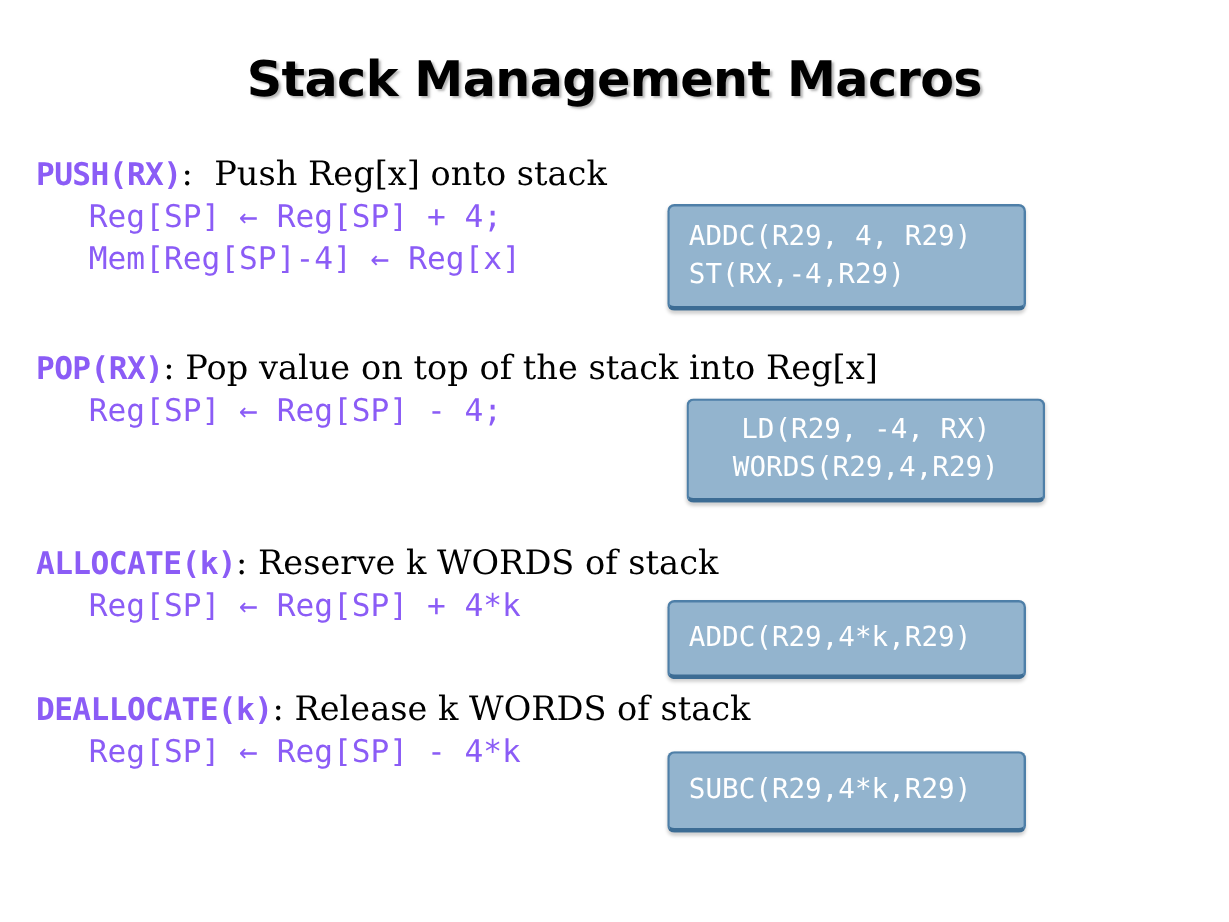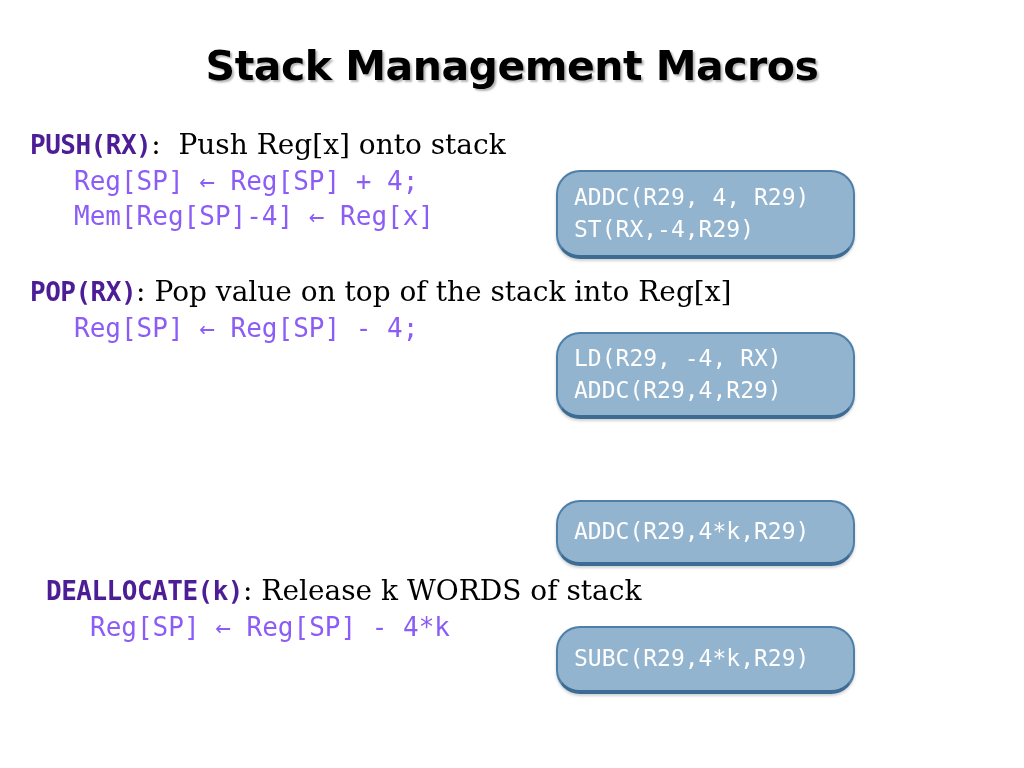--- a/index.html
+++ b/index.html
@@ -38,21 +38,21 @@
     left: 30px;
   }
   .macro-head {
     white-space: nowrap;
     line-height: 1.0;
   }
   .macro-name {
     font-family: "DejaVu Sans Mono", monospace;
     font-weight: bold;
     font-size: 26px;
-    color: #4c1d95;
+    color: #8b5cf6;
     letter-spacing: -0.5px;
   }
   .macro-desc {
     font-family: "DejaVu Serif", serif;
     font-size: 28px;
     color: #000000;
   }
   .macro-body {
     margin-top: 5px;
     padding-left: 44px;
@@ -66,21 +66,21 @@
     letter-spacing: 0px;
   }
 
   
   .callout {
     position: absolute;
     box-sizing: border-box;
     background: #93B4CE;
     border: 2px solid #4E7FA8;
     border-bottom: 4px solid #3C6C94;
-    border-radius: 24px;
+    border-radius: 6px;
     box-shadow: 0 2px 3px rgba(0,0,0,0.18);
     display: flex;
     flex-direction: column;
     justify-content: center;
     padding: 6px 16px;
   }
   .callout-line {
     font-family: "DejaVu Sans Mono", monospace;
     font-size: 23px;
     color: #ffffff;
@@ -104,40 +104,48 @@
       <div class="code-line">Reg[SP] ← Reg[SP] + 4;</div>
       <div class="code-line">Mem[Reg[SP]-4] ← Reg[x]</div>
     </div>
   </div>
 
   <div class="callout" style="left:556px; top:170px; width:299px; height:89px;">
     <div class="callout-line">ADDC(R29, 4, R29)</div>
     <div class="callout-line">ST(RX,-4,R29)</div>
   </div>
 
-  <div class="macro-block" style="top:278px;">
+  <div class="macro-block" style="top:293px;">
     <div class="macro-head">
       <span class="macro-name">POP(RX)</span><span class="macro-desc">:</span><span class="macro-desc">&nbsp;</span><span class="macro-desc">Pop value on top of the stack into Reg[x]</span>
     </div>
     <div class="macro-body">
       <div class="code-line">Reg[SP] ← Reg[SP] - 4;</div>
     </div>
   </div>
 
-  <div class="callout" style="left:556px; top:332px; width:299px; height:87px;">
+  <div class="callout" style="left:572px; top:332px; width:299px; height:87px;align-items:center;">
     <div class="callout-line">LD(R29, -4, RX)</div>
-    <div class="callout-line">ADDC(R29,4,R29)</div>
+    <div class="callout-line">WORDS(R29,4,R29)</div>
   </div>
 
+  <div class="macro-block" style="top:455px;">
+    <div class="macro-head">
+      <span class="macro-name">ALLOCATE(k)</span><span class="macro-desc">:</span><span class="macro-desc">&nbsp;</span><span class="macro-desc">Reserve k WORDS of stack</span>
+    </div>
+    <div class="macro-body">
+      <div class="code-line">Reg[SP] ← Reg[SP] + 4*k</div>
+    </div>
+  </div>
 
   <div class="callout" style="left:556px; top:500px; width:299px; height:66px;">
     <div class="callout-line">ADDC(R29,4*k,R29)</div>
   </div>
 
-  <div class="macro-block" style="top:577px;margin-left:16px;">
+  <div class="macro-block" style="top:577px;">
     <div class="macro-head">
       <span class="macro-name">DEALLOCATE(k)</span><span class="macro-desc">:</span><span class="macro-desc">&nbsp;</span><span class="macro-desc">Release k WORDS of stack</span>
     </div>
     <div class="macro-body">
       <div class="code-line">Reg[SP] ← Reg[SP] - 4*k</div>
     </div>
   </div>
 
   <div class="callout" style="left:556px; top:626px; width:299px; height:68px;">
     <div class="callout-line">SUBC(R29,4*k,R29)</div>

